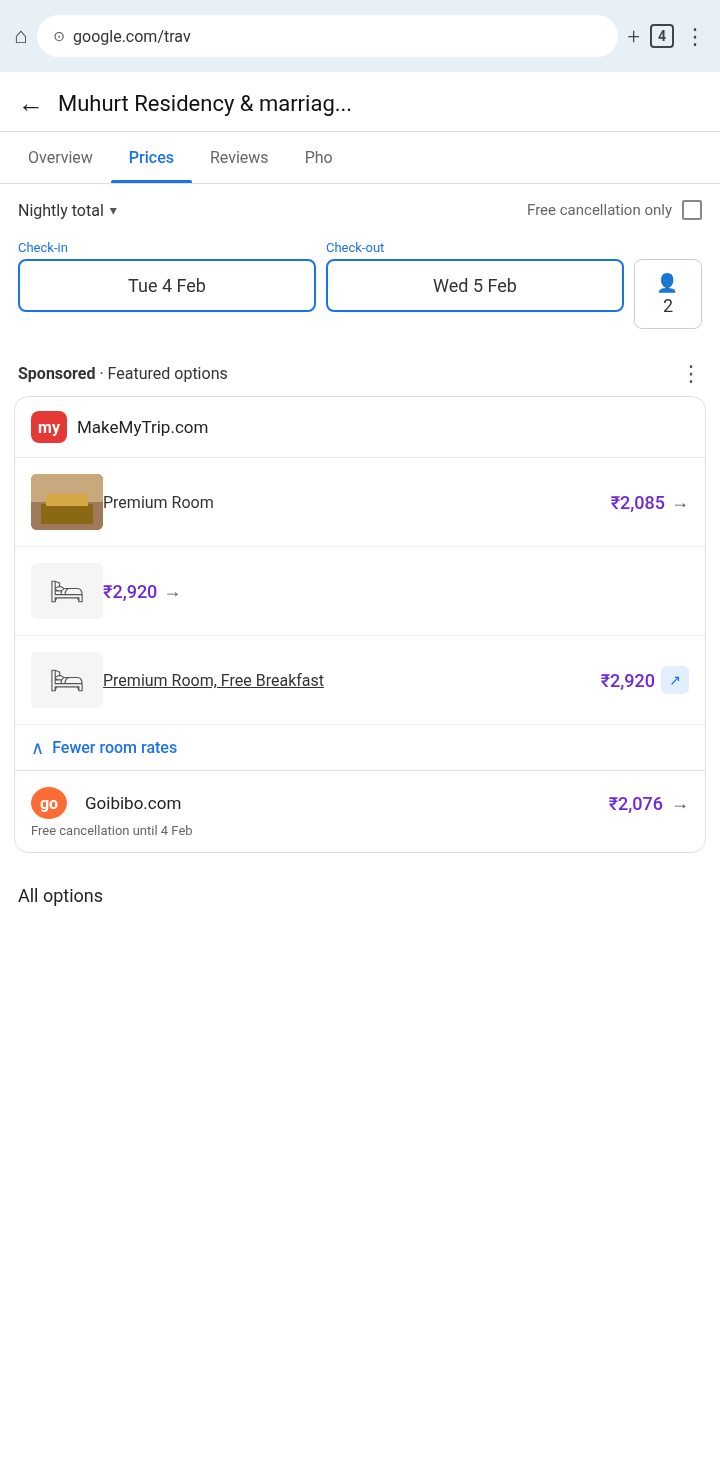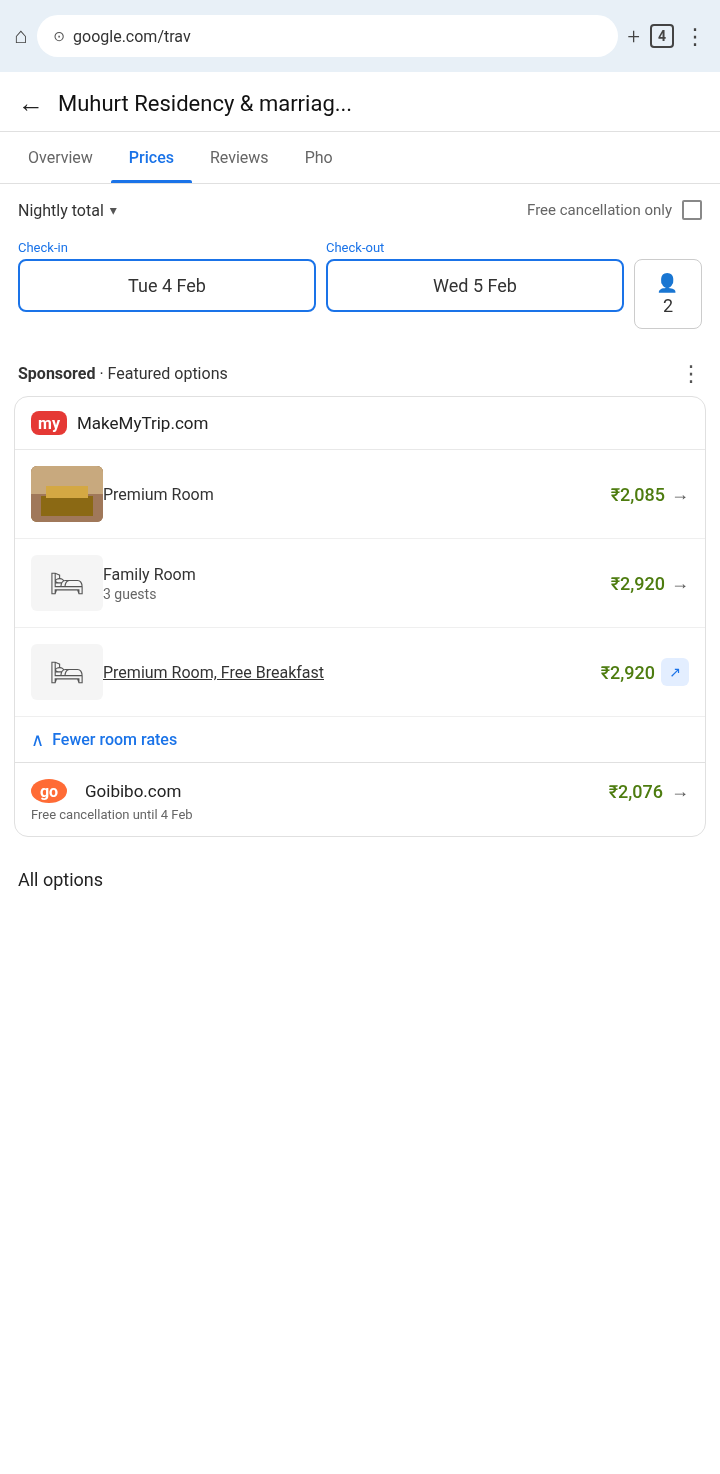--- a/index.html
+++ b/index.html
@@ -226,21 +226,21 @@
     
     .provider-row {
       display: flex;
       align-items: center;
       gap: 10px;
       padding: 14px 16px;
       border-bottom: 1px solid #e8e8e8;
     }
     .provider-logo {
       width: 36px;
-      height: 24px;
+      height: 32px;
       border-radius: 8px;
       display: flex;
       align-items: center;
       justify-content: center;
       font-size: 16px;
       font-weight: bold;
     }
     .mmt-logo {
       background: #e53935;
       color: #fff;
@@ -301,21 +301,21 @@
       color: #666;
       margin-top: 2px;
     }
     .room-price-area {
       display: flex;
       align-items: center;
       gap: 6px;
     }
     .room-price {
       font-size: 18px;
-      color: #4d7c0f;
+      color: #6d28d9;
       font-weight: 500;
     }
     .arrow-right {
       font-size: 18px;
       color: #555;
     }
     .external-link-icon {
       width: 28px;
       height: 28px;
       background: #e3eeff;
@@ -464,24 +464,20 @@
     <div class="room-price-area">
       <span class="room-price">₹2,085</span>
       <span class="arrow-right">→</span>
     </div>
   </div>
 
   <div class="room-item">
     <div class="room-image room-image-bed">
       🛏
     </div>
-    <div class="room-info">
-      <div class="room-name">Family Room</div>
-      <div class="room-guests">3 guests</div>
-    </div>
     <div class="room-price-area">
       <span class="room-price">₹2,920</span>
       <span class="arrow-right">→</span>
     </div>
   </div>
 
   <div class="room-item">
     <div class="room-image room-image-bed">
       🛏
     </div>

